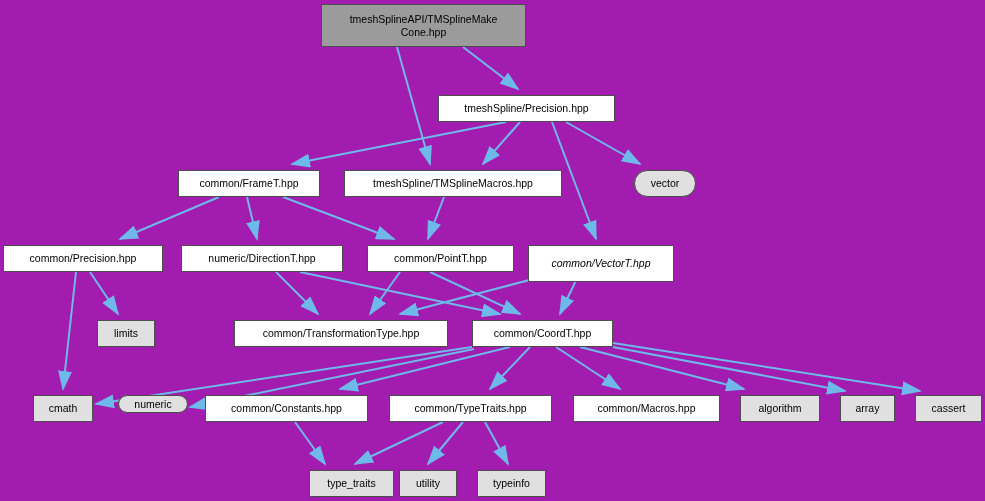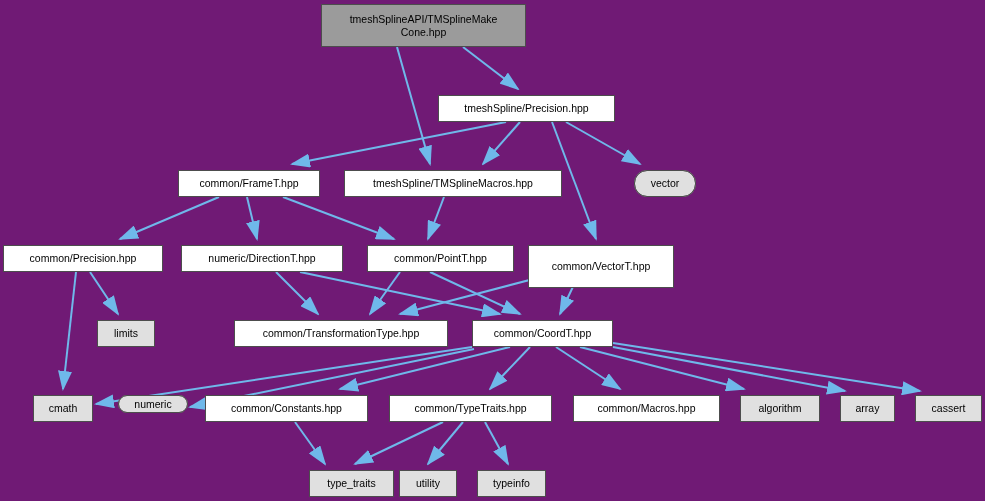--- a/index.html
+++ b/index.html
@@ -51,21 +51,21 @@
     border: 1px solid #6b6b6b;
   }
   .gnode-label {
     display: block;
     padding: 0 5px;
   }
 </style>
 </head>
 <body>
 
-<div id="graph-root" style="width: 985px; height: 501px; background: #701a75;">
+<div id="graph-root" style="width: 985px; height: 501px; background: #a21caf;">
   <svg id="graph-svg" viewBox="0 0 985 501" xmlns="http://www.w3.org/2000/svg">
     <defs>
       <marker id="arrowhead" markerWidth="10" markerHeight="7" refX="9" refY="3.5" orient="auto" markerUnits="strokeWidth">
         <polygon points="0 0, 10 3.5, 0 7" fill="#6fb8ea"></polygon>
       </marker>
     </defs>
     <g id="edge-group">
         <path d="M 397,47 L 430,164" stroke="#6fb8ea" stroke-width="2" fill="none" marker-end="url(#arrowhead)"></path>
         <path d="M 463,47 L 518,89" stroke="#6fb8ea" stroke-width="2" fill="none" marker-end="url(#arrowhead)"></path>
         <path d="M 506,122 L 292,164" stroke="#6fb8ea" stroke-width="2" fill="none" marker-end="url(#arrowhead)"></path>
@@ -101,21 +101,21 @@
   <div id="node-layer">
       <div class="gnode root" style="left: 321px; top: 4px; width: 205px; height: 43px;"><span class="gnode-label">tmeshSplineAPI/TMSplineMake
 Cone.hpp</span></div>
       <div class="gnode header" style="left: 438px; top: 95px; width: 177px; height: 27px;"><span class="gnode-label">tmeshSpline/Precision.hpp</span></div>
       <div class="gnode header" style="left: 178px; top: 170px; width: 142px; height: 27px;"><span class="gnode-label">common/FrameT.hpp</span></div>
       <div class="gnode header" style="left: 344px; top: 170px; width: 218px; height: 27px;"><span class="gnode-label">tmeshSpline/TMSplineMacros.hpp</span></div>
       <div class="gnode system" style="left: 634px; top: 170px; width: 62px; height: 27px; border-radius: 13px;"><span class="gnode-label">vector</span></div>
       <div class="gnode header" style="left: 3px; top: 245px; width: 160px; height: 27px;"><span class="gnode-label">common/Precision.hpp</span></div>
       <div class="gnode header" style="left: 181px; top: 245px; width: 162px; height: 27px;"><span class="gnode-label">numeric/DirectionT.hpp</span></div>
       <div class="gnode header" style="left: 367px; top: 245px; width: 147px; height: 27px;"><span class="gnode-label">common/PointT.hpp</span></div>
-      <div class="gnode header" style="left: 528px; top: 245px; width: 146px; height: 43px;"><span class="gnode-label">common/VectorT.hpp</span></div>
+      <div class="gnode header" style="left: 528px; top: 245px; width: 146px; height: 37px; font-style: italic;"><span class="gnode-label">common/VectorT.hpp</span></div>
       <div class="gnode system" style="left: 97px; top: 320px; width: 58px; height: 27px;"><span class="gnode-label">limits</span></div>
       <div class="gnode header" style="left: 234px; top: 320px; width: 214px; height: 27px;"><span class="gnode-label">common/TransformationType.hpp</span></div>
       <div class="gnode header" style="left: 472px; top: 320px; width: 141px; height: 27px;"><span class="gnode-label">common/CoordT.hpp</span></div>
       <div class="gnode system" style="left: 33px; top: 395px; width: 60px; height: 27px;"><span class="gnode-label">cmath</span></div>
       <div class="gnode system" style="left: 118px; top: 395px; width: 70px; height: 18px; border-radius: 11px;"><span class="gnode-label">numeric</span></div>
       <div class="gnode header" style="left: 205px; top: 395px; width: 163px; height: 27px;"><span class="gnode-label">common/Constants.hpp</span></div>
       <div class="gnode header" style="left: 389px; top: 395px; width: 163px; height: 27px; justify-content: center;"><span class="gnode-label">common/TypeTraits.hpp</span></div>
       <div class="gnode header" style="left: 573px; top: 395px; width: 147px; height: 27px;"><span class="gnode-label">common/Macros.hpp</span></div>
       <div class="gnode system" style="left: 740px; top: 395px; width: 80px; height: 27px;"><span class="gnode-label">algorithm</span></div>
       <div class="gnode system" style="left: 840px; top: 395px; width: 55px; height: 27px;"><span class="gnode-label">array</span></div>

